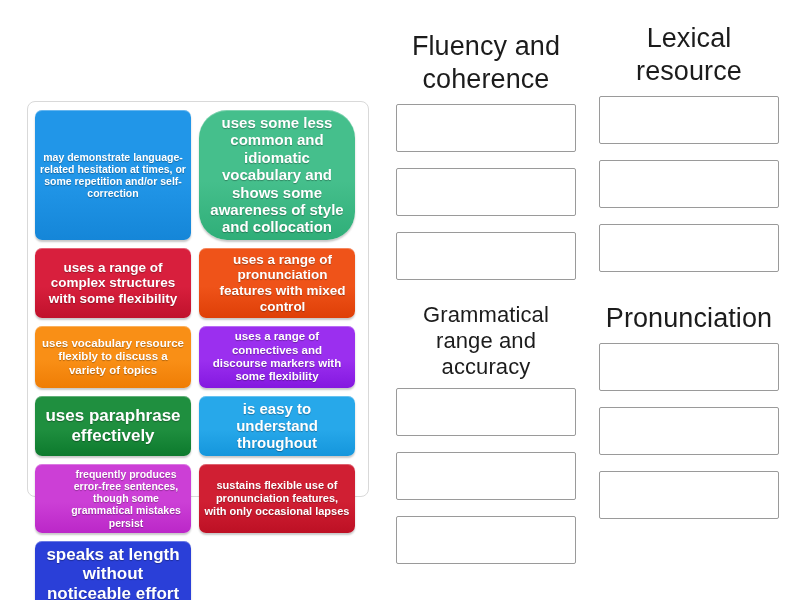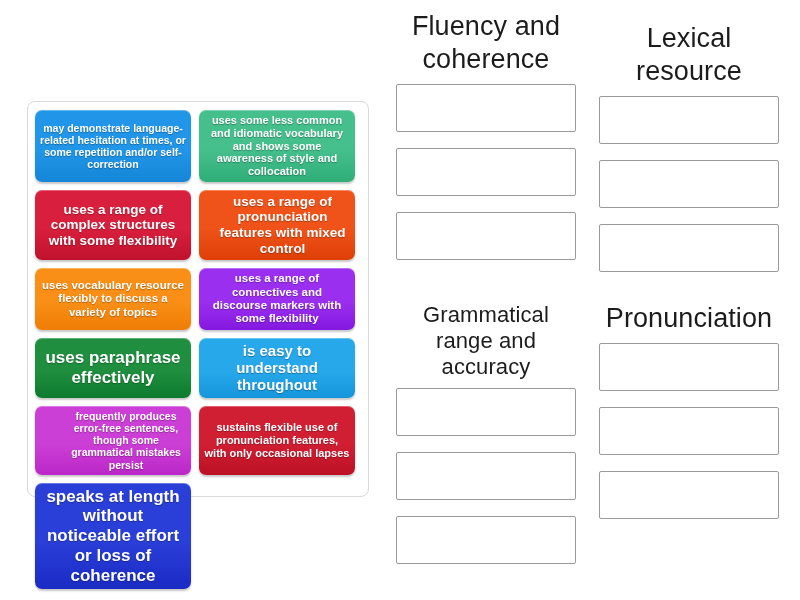--- a/index.html
+++ b/index.html
@@ -77,38 +77,38 @@
 
   .zones { display: flex; flex-direction: column; gap: 16px; }
 
   .dropzone {
     height: 48px;
     border: 1px solid #9a9a9a;
     background: #ffffff;
     border-radius: 2px;
   }
 
-  #cat-fluency       { left: 396px; top:  10px; }
+  #cat-fluency       { left: 396px; top:  30px; }
   #cat-lexical       { left: 599px; top:  22px; }
   #cat-grammar       { left: 396px; top: 302px; }
   #cat-pronunciation { left: 599px; top: 302px; }
 
   #cat-fluency .zones, #cat-lexical .zones { margin-top: 6px; }
 </style>
 </head>
 <body>
 
 <div id="stage">
 
   <div id="card-tray">
     <div id="card-grid">
         <div class="card" style="background: linear-gradient(rgb(33, 150, 232) 0%, rgb(33, 150, 232) 55%, rgb(21, 134, 216) 100%); font-size: 10.5px;">
           <span>may demonstrate language-related hesitation at times, or some repetition and/or self-correction</span>
         </div>
-        <div class="card" style="background: linear-gradient(rgb(69, 191, 140) 0%, rgb(69, 191, 140) 55%, rgb(47, 174, 120) 100%); font-size: 11px;">
+        <div class="card" style="background: linear-gradient(rgb(69, 191, 140) 0%, rgb(69, 191, 140) 55%, rgb(47, 174, 120) 100%); font-size: 15px; border-radius: 28px;">
           <span>uses some less common and idiomatic vocabulary and shows some awareness of style and collocation</span>
         </div>
         <div class="card" style="background: linear-gradient(rgb(216, 31, 61) 0%, rgb(216, 31, 61) 55%, rgb(192, 18, 44) 100%); font-size: 13.5px;">
           <span>uses a range of complex structures with some flexibility</span>
         </div>
         <div class="card" style="background: linear-gradient(rgb(239, 83, 25) 0%, rgb(239, 83, 25) 55%, rgb(223, 63, 7) 100%); font-size: 13.5px; padding-left: 16px;">
           <span>uses a range of pronunciation features with mixed control</span>
         </div>
         <div class="card" style="background: linear-gradient(rgb(249, 143, 22) 0%, rgb(249, 143, 22) 55%, rgb(239, 125, 5) 100%); font-size: 11.5px;">
           <span>uses vocabulary resource flexibly to discuss a variety of topics</span>

